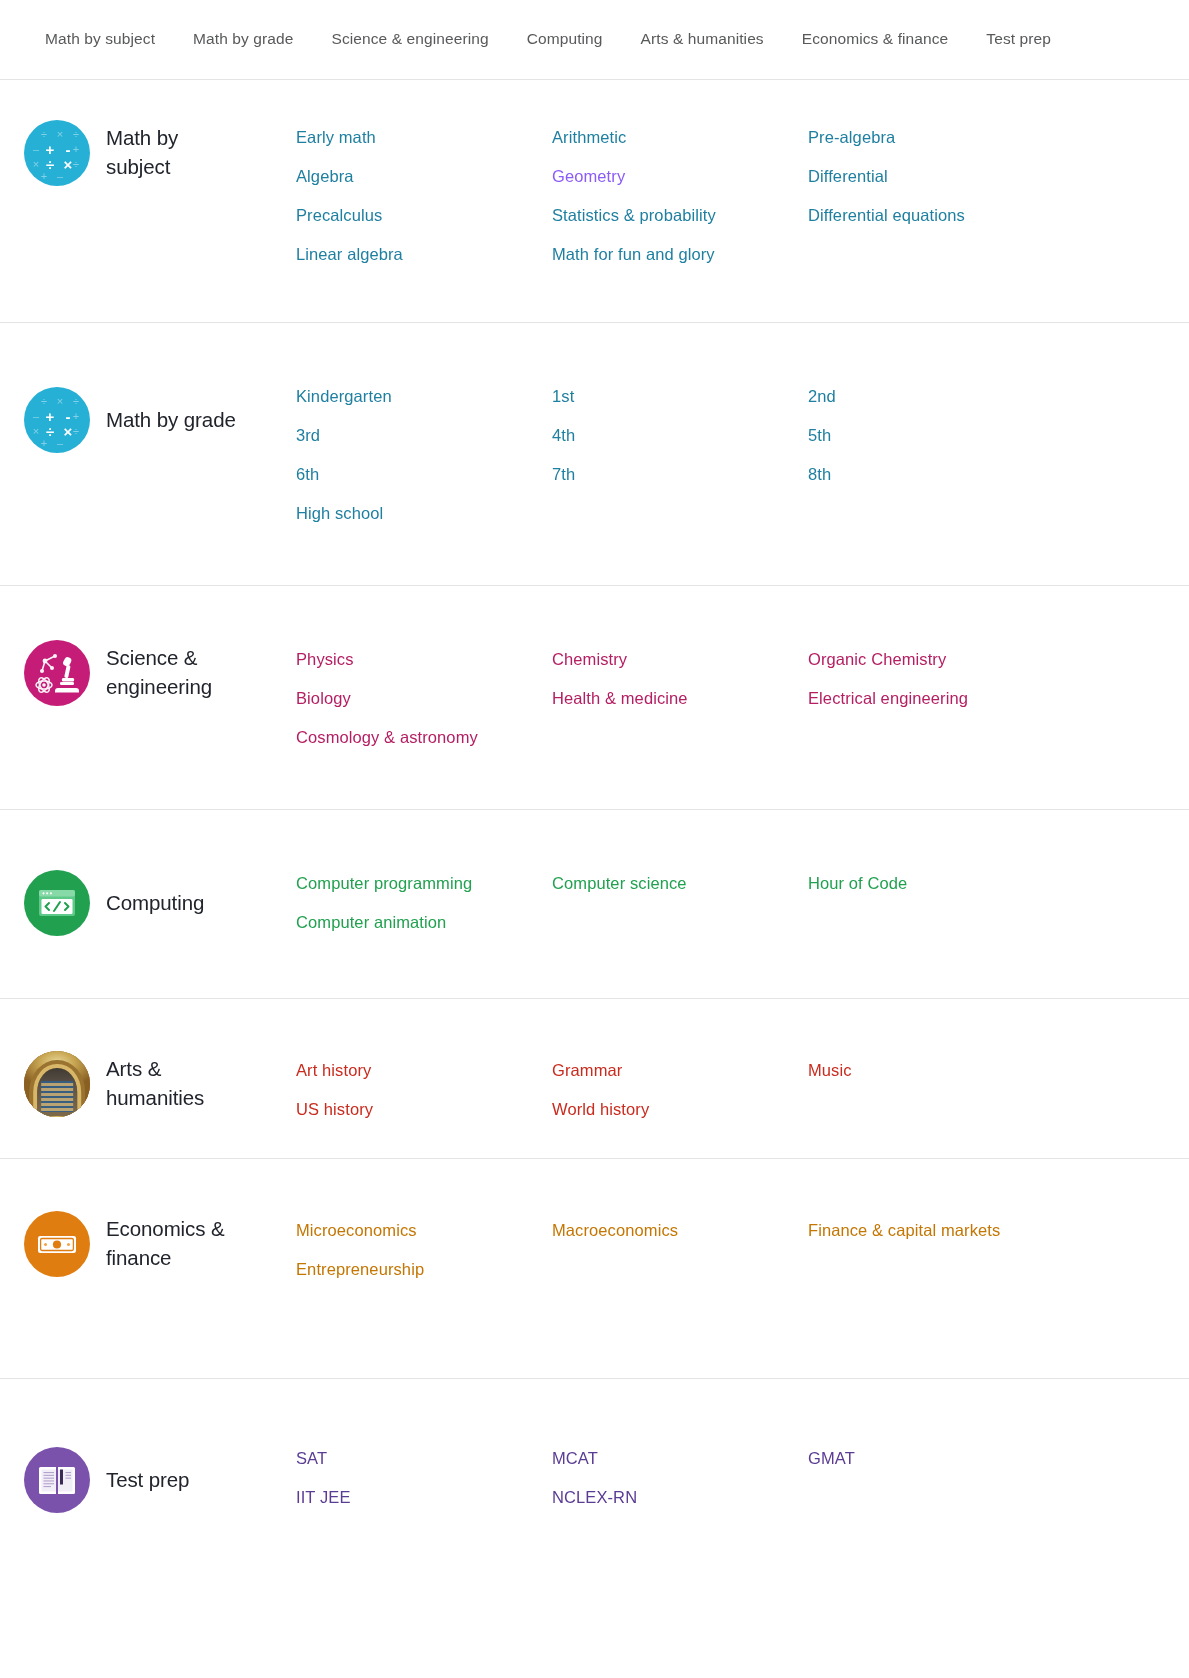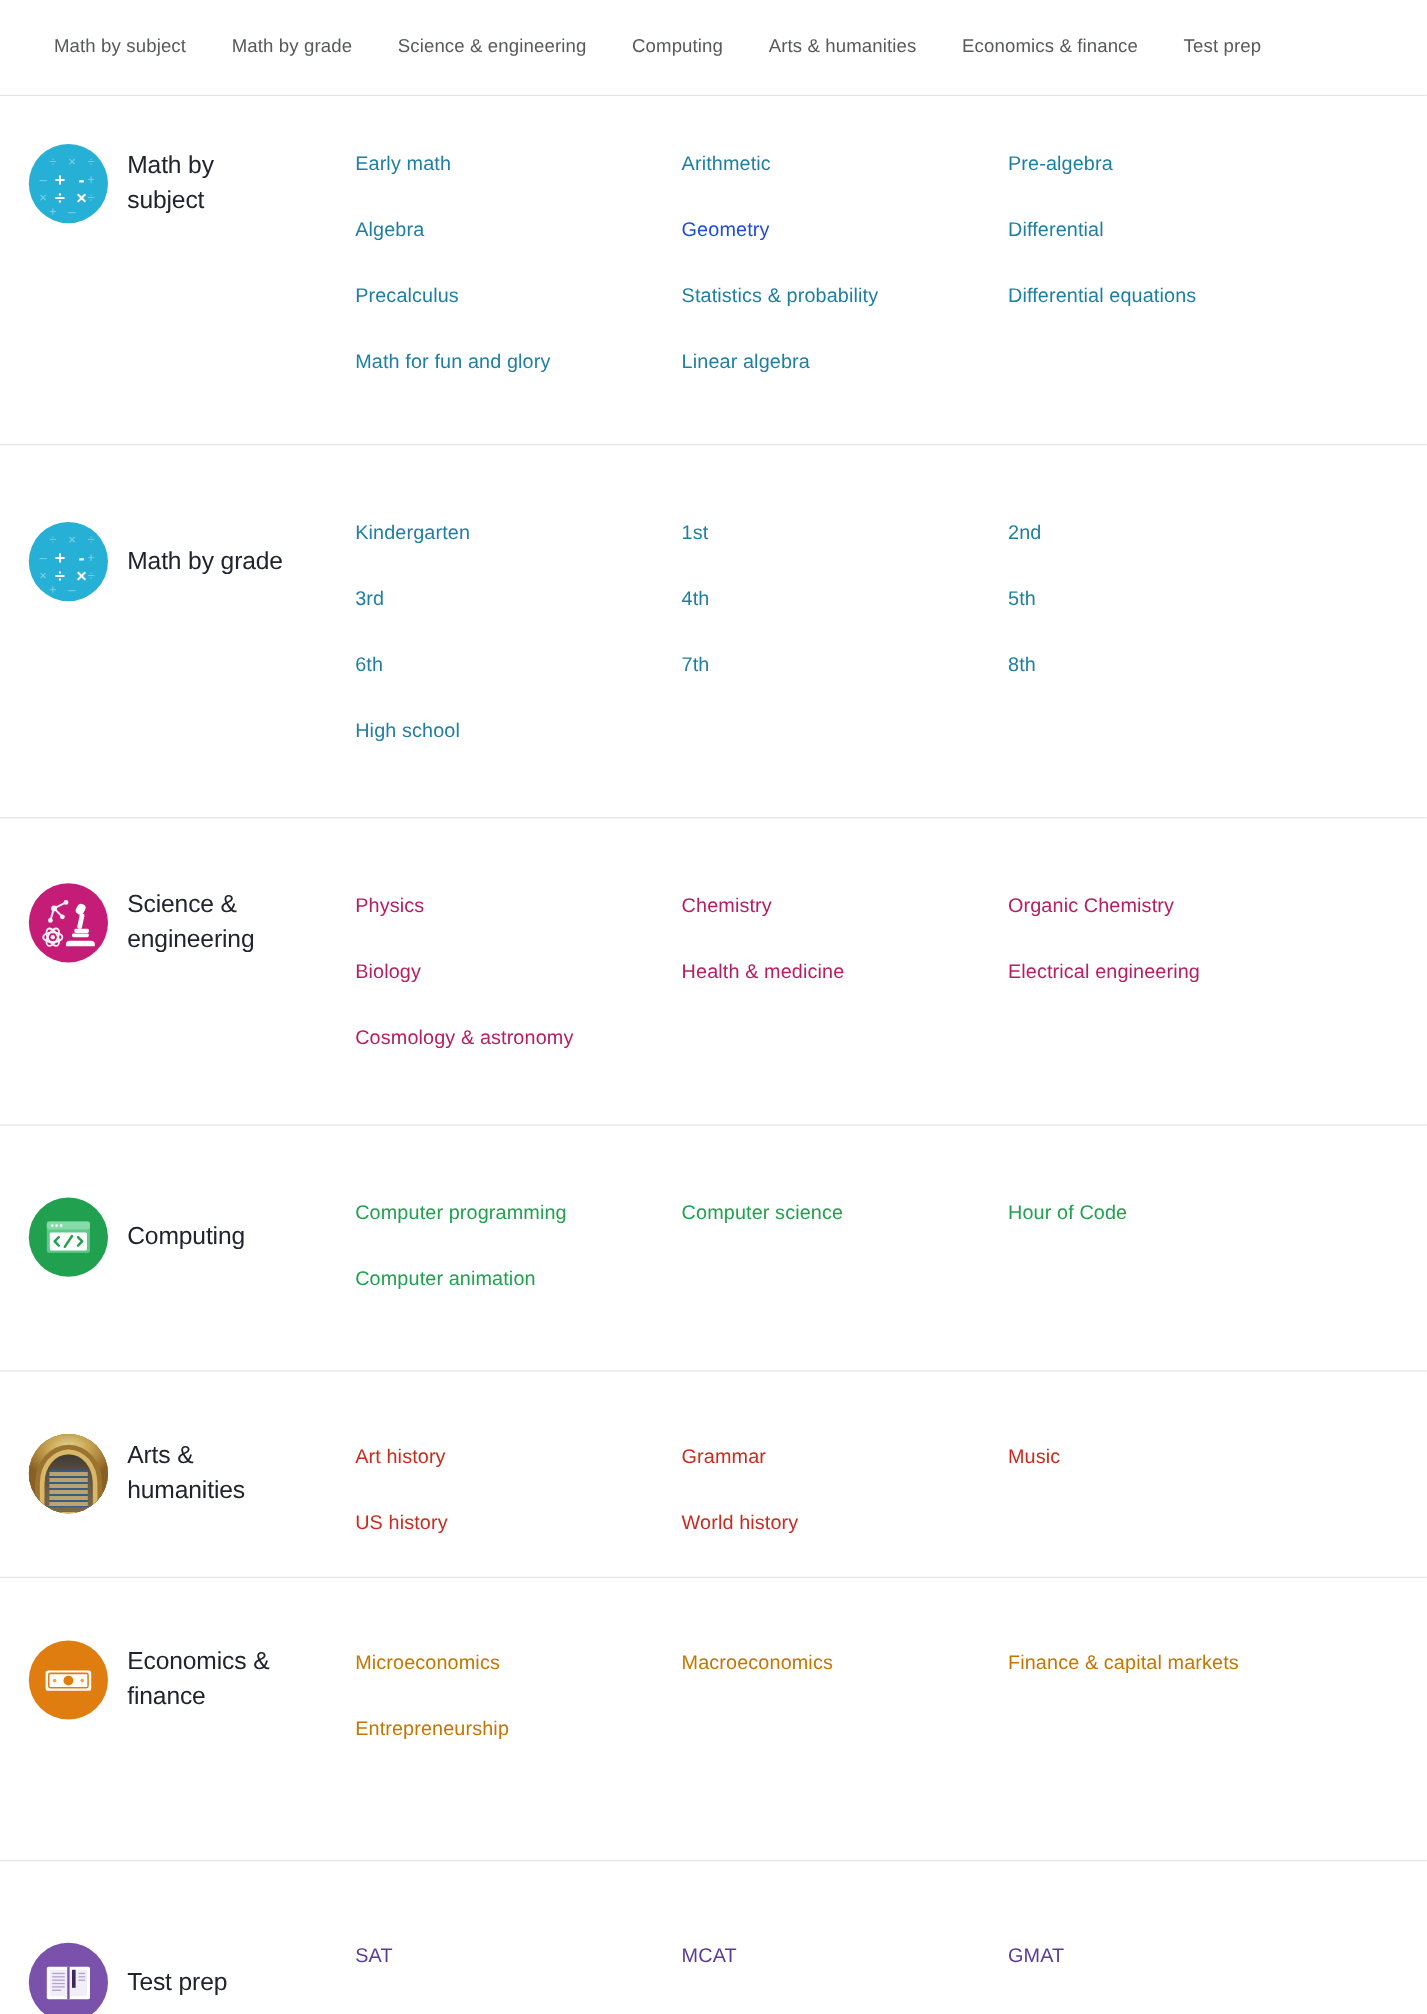--- a/index.html
+++ b/index.html
@@ -74,21 +74,20 @@
     max-width: 160px;
   }
 
   .links {
     flex: 1 1 auto;
     display: grid;
     grid-template-columns: 256px 256px 1fr;
     row-gap: 0px;
     column-gap: 0px;
     padding-top: 2px;
-    gap: 16px;
   }
   .link {
     font-size: 16.5px;
     line-height: 39px;
     letter-spacing: 0.1px;
     cursor: pointer;
     white-space: nowrap;
   }
 
   
@@ -189,27 +188,27 @@
       <div class="title-wrap">
         <span class="section-title">Math by</span>
         <span class="section-title">subject</span>
       </div>
     </div>
     <div class="links">
       <a class="link" style="color:#1e7fa0">Early math</a>
       <a class="link" style="color:#1e7fa0">Arithmetic</a>
       <a class="link" style="color:#1e7fa0">Pre-algebra</a>
       <a class="link" style="color:#1e7fa0">Algebra</a>
-      <a class="link" style="color:#1d4ed8">Geometry</a>
+      <a class="link" style="color:#8b5cf6">Geometry</a>
       <a class="link" style="color:#1e7fa0">Differential</a>
       <a class="link" style="color:#1e7fa0">Precalculus</a>
       <a class="link" style="color:#1e7fa0">Statistics &amp; probability</a>
       <a class="link" style="color:#1e7fa0">Differential equations</a>
+      <a class="link" style="color:#1e7fa0">Linear algebra</a>
       <a class="link" style="color:#1e7fa0">Math for fun and glory</a>
-      <a class="link" style="color:#1e7fa0">Linear algebra</a>
     </div>
   </section>
 
   <section class="section sec-grade">
     <div class="section-head">
       <div class="icon-wrap icon-grade">
         <svg width="66" height="66" viewBox="0 0 66 66">
           <g fill="#ffffff" opacity="0.42" font-family="'Liberation Sans', sans-serif" font-size="11" text-anchor="middle">
             <text x="20" y="18">÷</text>
               <text x="36" y="18">×</text>

